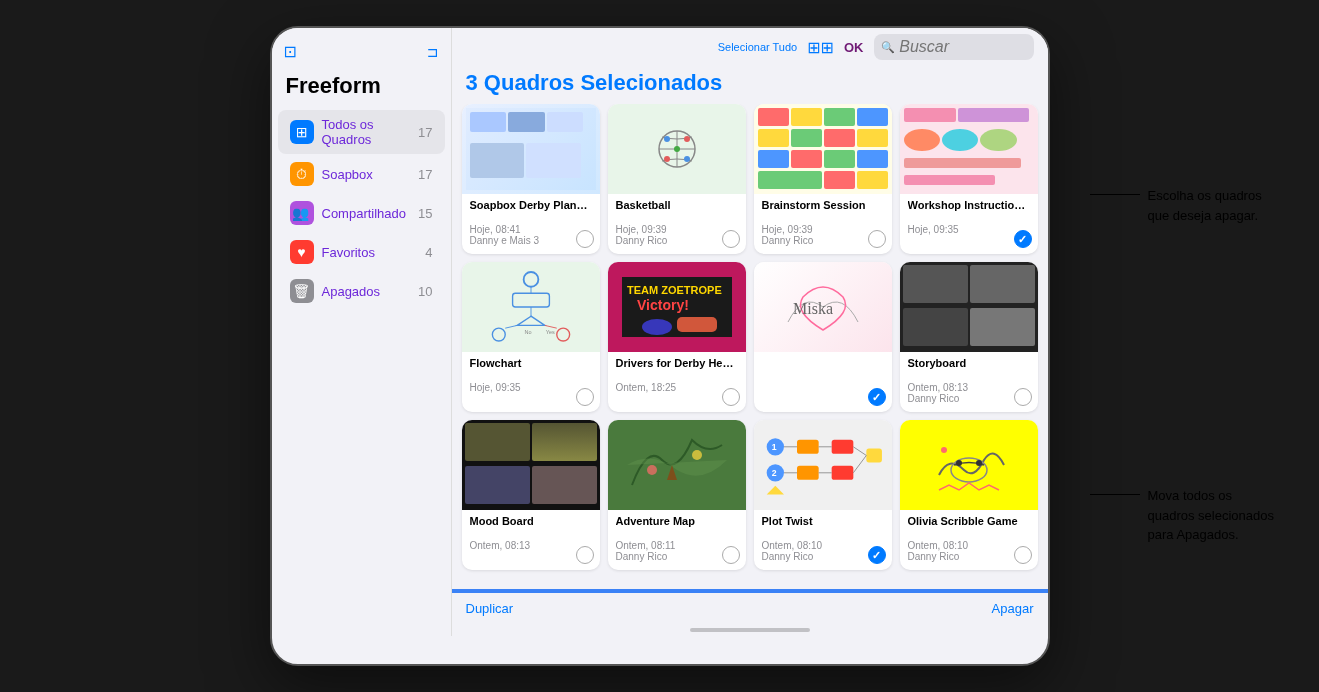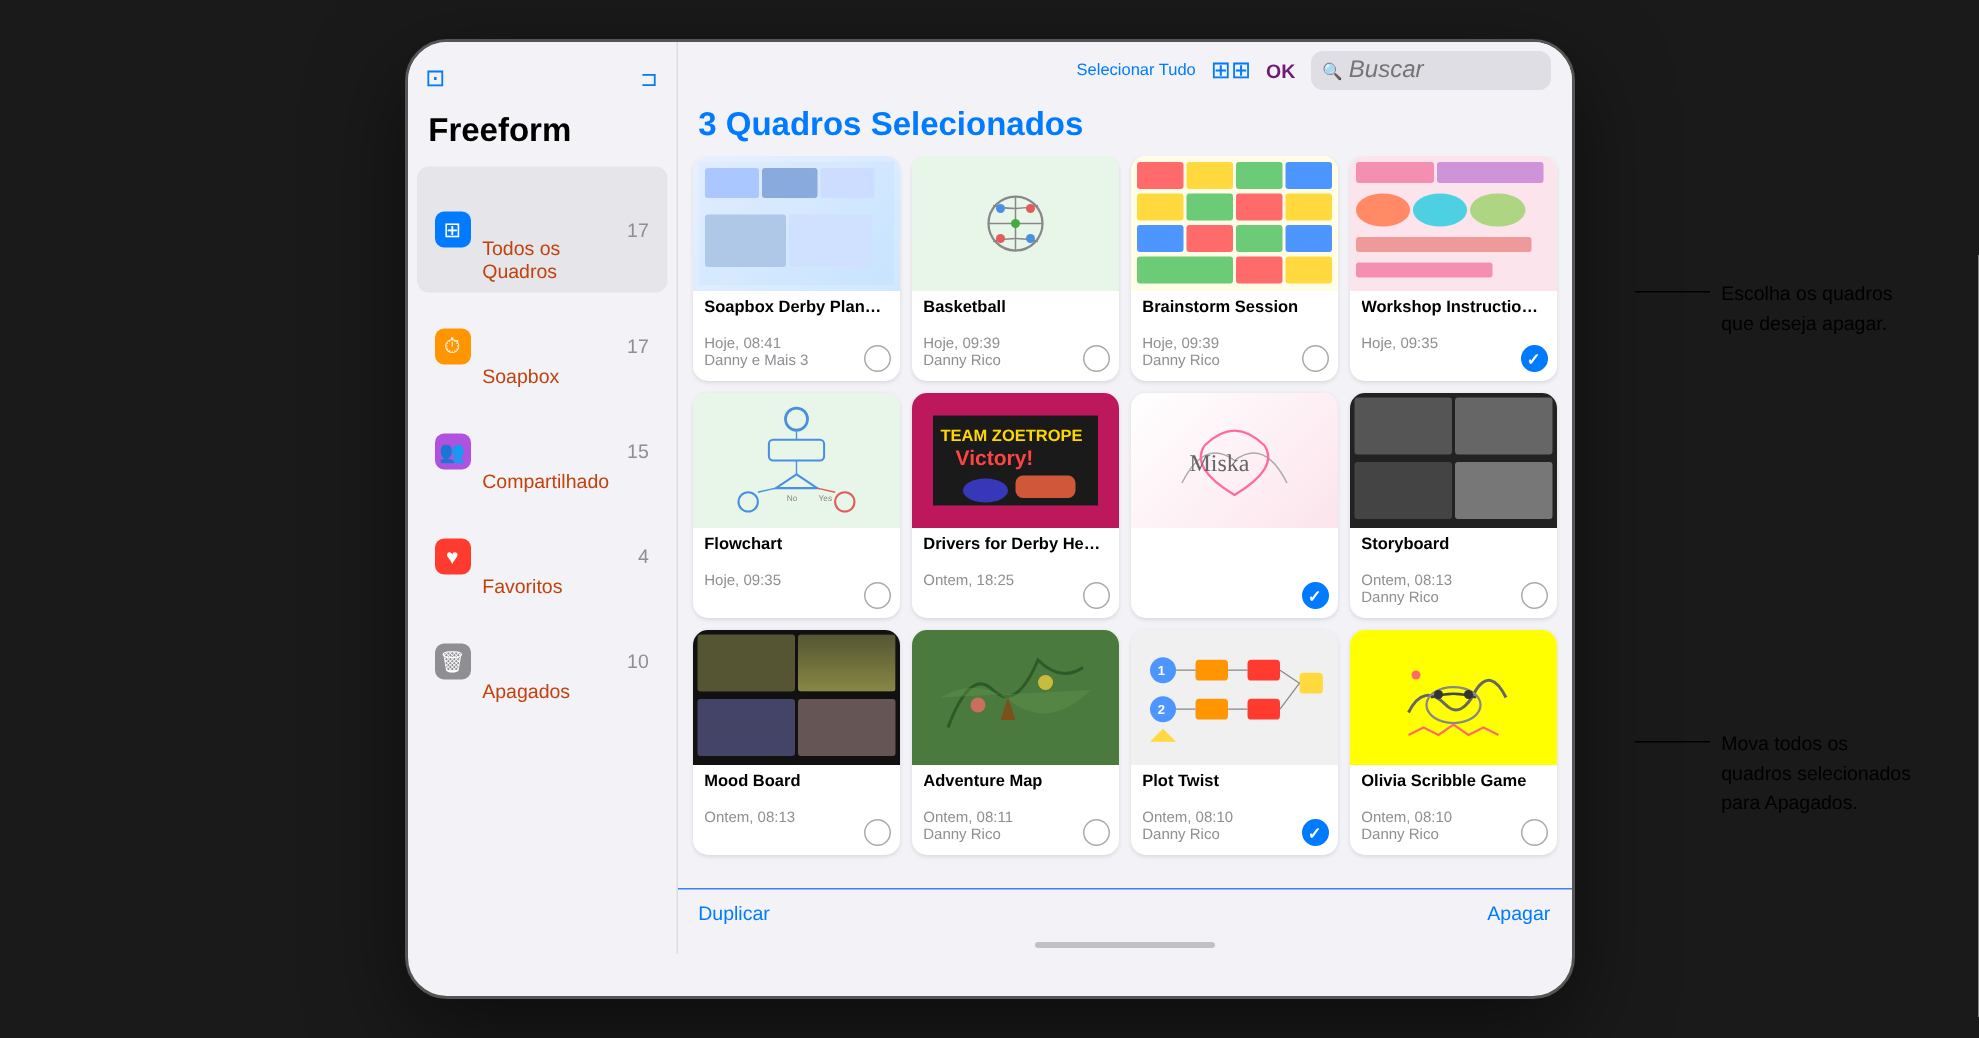--- a/index.html
+++ b/index.html
@@ -86,23 +86,22 @@
       flex-shrink: 0;
     }
     .icon-blue { background: #007aff; color: white; }
     .icon-orange { background: #ff9500; color: white; }
     .icon-purple { background: #af52de; color: white; }
     .icon-red { background: #ff3b30; color: white; }
     .icon-gray { background: #8e8e93; color: white; }
     .sidebar-item-label {
       font-size: 13px;
       font-weight: 400;
-      color: #c2410c;
+      color: #6d28d9;
       flex: 1;
-      margin-top: 40px;
     }
     .sidebar-item-count {
       font-size: 13px;
       color: #8e8e93;
     }
 
     
     .main-content {
       flex: 1;
       display: flex;
@@ -248,21 +247,21 @@
       gap: 2px;
       padding: 4px;
     }
 
     .bottom-toolbar {
       display: flex;
       justify-content: space-between;
       align-items: center;
       padding: 8px 14px;
       background: #f2f2f7;
-      border-top: 1px solid #3b82f6;
+      border-top: 4px solid #3b82f6;
     }
     .btn-duplicate {
       color: #007aff;
       font-size: 13px;
       font-weight: 400;
       cursor: pointer;
       background: none;
       border: none;
     }
     .btn-delete {

